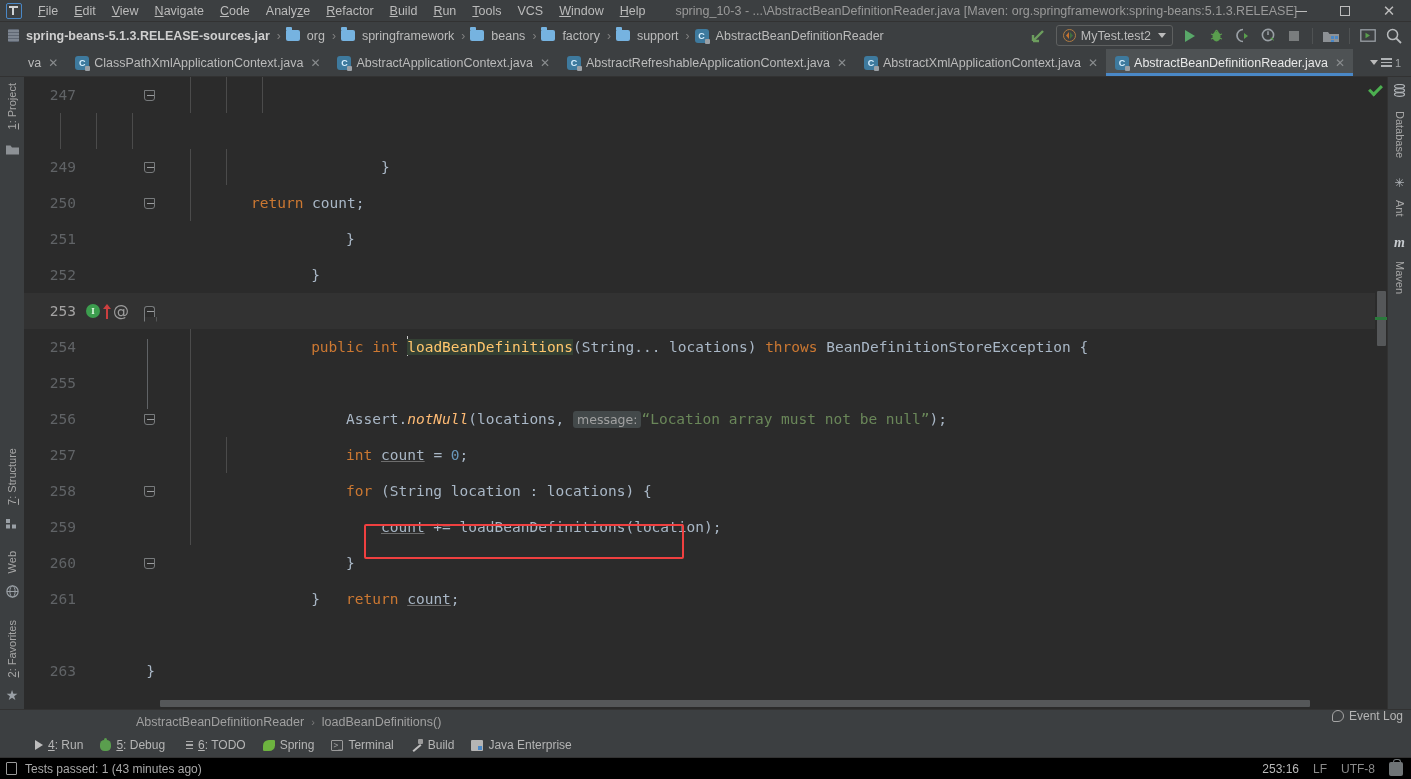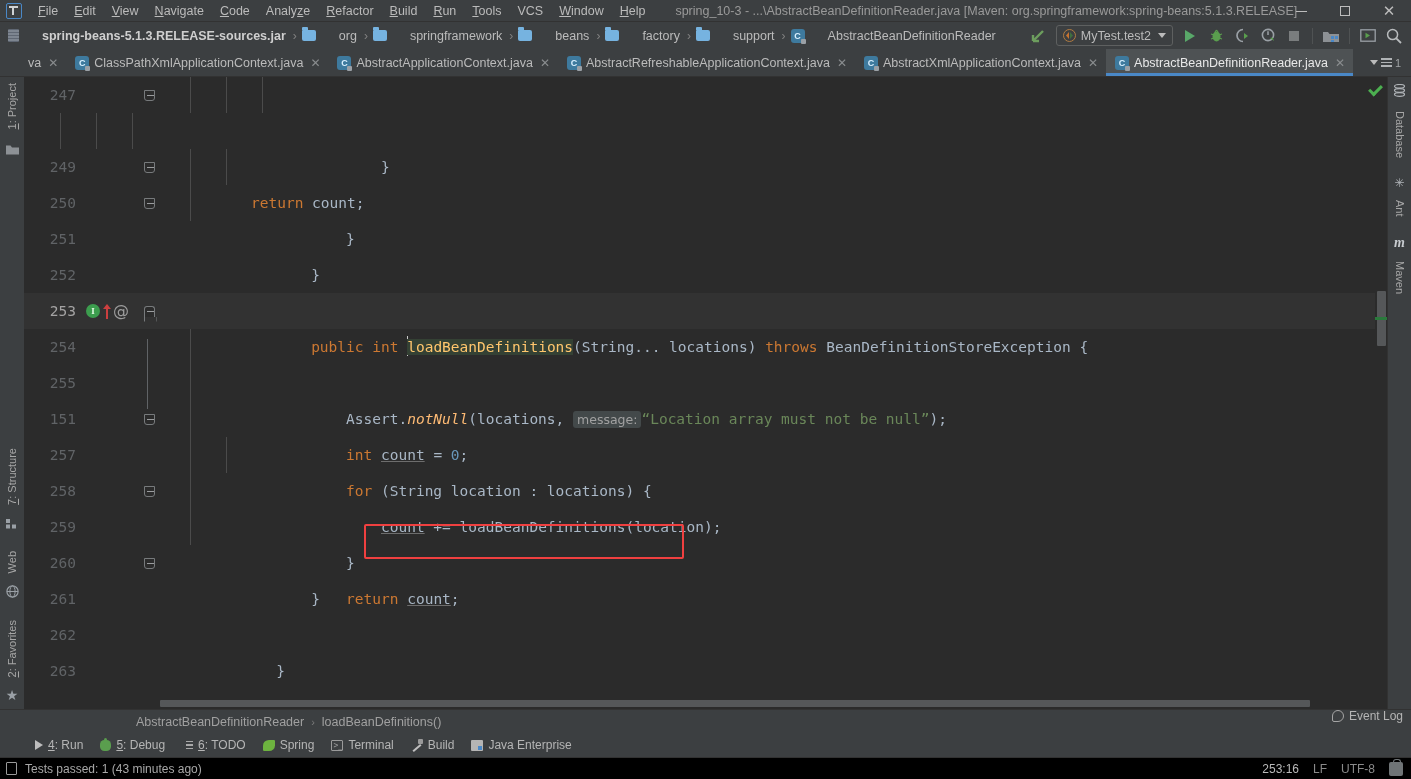--- a/index.html
+++ b/index.html
@@ -43,21 +43,21 @@
   }
   .wc-min { display:block; width: 11px; height: 1px; background: #bdbdbd; }
   .wc-max { display:block; width: 10px; height: 10px; border: 1px solid #bdbdbd; }
   .wc-x { font-size: 15px; line-height: 1; color: #bdbdbd; font-family: "DejaVu Sans", sans-serif; }
 
   
   .navbar {
     height: 27px; background: #3c3f41; display: flex; align-items: center; flex: 0 0 27px;
     padding-left: 8px; position: relative;
   }
-  .nav-crumb { display: flex; align-items: center; font-size: 12.5px; color: #bbbbbb; white-space: nowrap; gap: 16px; }
+  .nav-crumb { display: flex; align-items: center; font-size: 12.5px; color: #bbbbbb; white-space: nowrap; }
   .nav-label { padding: 1px 2px; }
   .nav-label.bold { font-weight: bold; color: #cfcfcf; }
   .nav-sep { color: #808080; font-size: 12px; margin: 0 5px; }
   .ico { display: inline-block; vertical-align: middle; margin-right: 5px; flex: 0 0 auto; }
   .ico-jar {
     width: 11px; height: 13px; background: #7d8590;
     background-image: repeating-linear-gradient(0deg,#5f6773 0 1px,transparent 1px 3px);
     border-radius: 1px;
   }
   .ico-folder {
@@ -596,21 +596,21 @@
               <span class="fold-line"></span>
             </div>
             <div class="code">
               <span class="ind" style="left:36px"></span>
               <span class="txt">        </span><span class="kw">int</span><span class="txt"> </span><span class="loc">count</span><span class="txt"> = </span><span class="num">0</span><span class="txt">;</span>
             </div>
           </div>
 
           <div class="line">
             <div class="gutter">
-              <span class="lnum">151</span>
+              <span class="lnum">256</span>
               <span class="fold"><span class="fold-box bottom"><i></i></span></span>
               <span class="fold-line" style="height:8px"></span>
             </div>
             <div class="code">
               <span class="ind" style="left:36px"></span>
               <span class="txt">        </span><span class="kw">for</span><span class="txt"> (String location : locations) {</span>
             </div>
           </div>
 
           <div class="line">
@@ -655,23 +655,20 @@
           </div>
 
           <div class="line">
             <div class="gutter">
               <span class="lnum">261</span>
             </div>
             <div class="code"></div>
           </div>
 
           <div class="line">
-            <div class="gutter">
-              <span class="lnum">262</span>
-            </div>
             <div class="code">
               <span class="txt">}</span>
             </div>
           </div>
 
           <div class="line">
             <div class="gutter">
               <span class="lnum">263</span>
             </div>
             <div class="code"></div>

